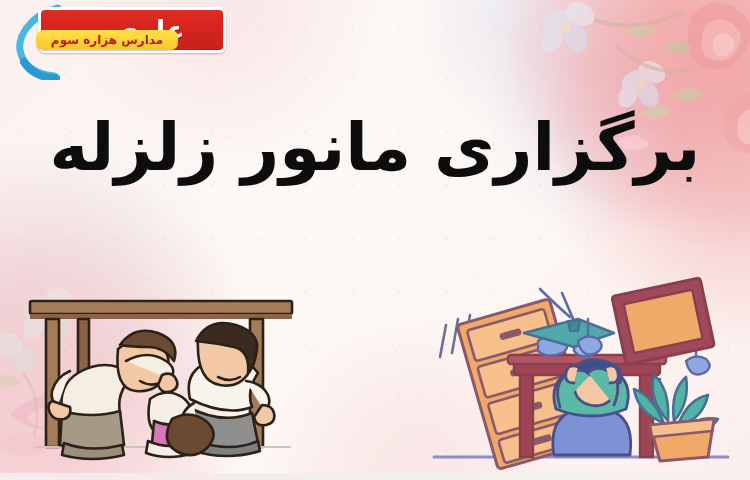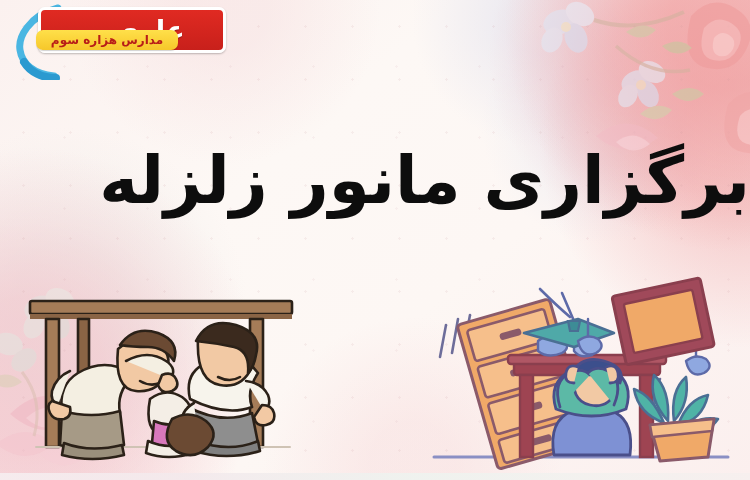--- a/index.html
+++ b/index.html
@@ -51,23 +51,23 @@
   .logo-banner{
     position:absolute;left:22px;top:26px;width:142px;height:20px;
     background:linear-gradient(180deg,#ffe04a 0%,#f6c72a 100%);
     border-radius:7px;display:flex;align-items:center;justify-content:center;
     box-shadow:0 1px 1px rgba(0,0,0,.18);
   }
   .logo-banner span{color:#b81d18;font-size:12px;font-weight:bold;line-height:1;}
 
   
   .title{
-    position:absolute;left:0;right:0;top:112px;text-align:right;
+    position:absolute;left:0;right:0;top:112px;text-align:center;
     font-size:66px;font-weight:bold;color:#0d0d0d;line-height:1.08;
-    letter-spacing:-1px;white-space:nowrap;margin-top:33px;
+    letter-spacing:-1px;white-space:nowrap;
   }
   .subtitle{
     position:absolute;left:0;right:0;top:237px;text-align:center;
     font-size:25px;color:#1d1a19;line-height:1.2;white-space:nowrap;
   }
 
   
   .bottom-strip{
     position:absolute;left:0;bottom:0;width:750px;height:7px;
     background:linear-gradient(90deg,#f6eef0 0%,#f3e9ec 25%,#eef3ef 55%,#f6efee 100%);

